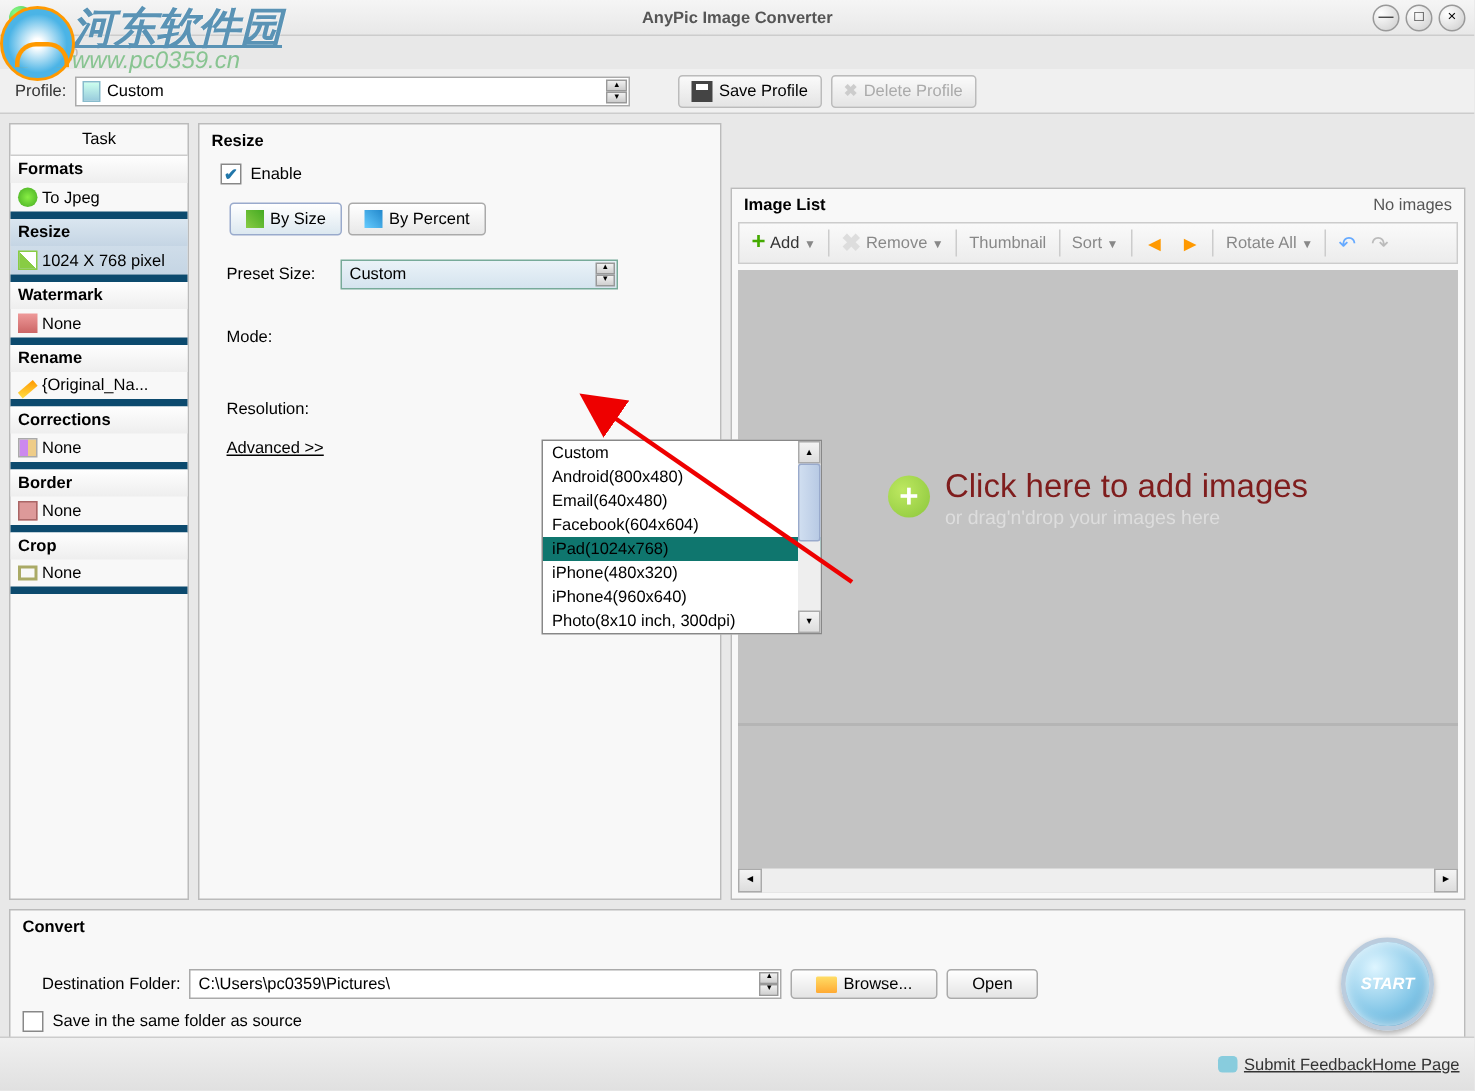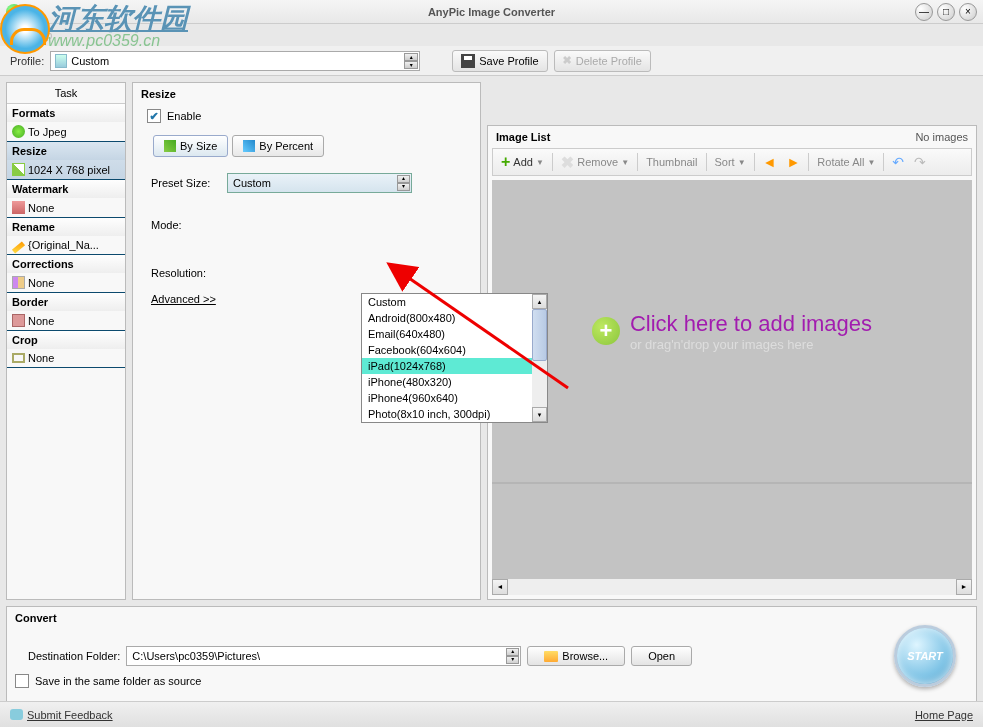--- a/index.html
+++ b/index.html
@@ -28,21 +28,21 @@
 .profile-select .spin div { height: 8px; background: linear-gradient(#f0f0f0,#ccc); border: 1px solid #999; font-size: 6px; text-align: center; line-height: 6px; }
 .tbutton { height: 22px; padding: 0 8px; background: linear-gradient(#fafafa,#e4e4e4); border: 1px solid #bbb; border-radius: 3px; display: inline-flex; align-items: center; gap: 4px; cursor: pointer; }
 .tbutton.disabled { color: #aaa; }
 .floppy-icon { width: 14px; height: 14px; background: #444; position: relative; }
 .floppy-icon::after { content:""; position:absolute; width:8px;height:4px;background:#fff; left:3px; top:2px; }
 .x-icon { color: #c44; font-weight: bold; }
 
 .main { display: flex; height: 530px; padding: 6px; gap: 6px; }
 .task-panel { width: 120px; border: 1px solid #bbb; background: #f8f8f8; }
 .task-header { text-align: center; padding: 4px 0; border-bottom: 1px solid #ccc; }
-.task-item { border-bottom: 1px solid #0c4a6e; padding: 0; }
+.task-item { border-bottom: 5px solid #0c4a6e; padding: 0; }
 .task-item.active { background: linear-gradient(#d8e4ee,#c5d5e4); }
 .task-item-hdr { font-weight: bold; padding: 3px 5px; background: linear-gradient(#fefefe,#eee); }
 .task-item.active .task-item-hdr { background: linear-gradient(#dae6f0,#c5d5e4); }
 .task-item-val { padding: 3px 5px; display: flex; align-items: center; gap: 3px; white-space: nowrap; overflow: hidden; }
 .tico { width: 13px; height: 13px; display: inline-block; flex: 0 0 13px; }
 .tico.convert { background: radial-gradient(circle,#8e4,#4a2); border-radius: 50%; }
 .tico.resize { background: linear-gradient(45deg,#8c4 50%,#fff 50%); border: 1px solid #8c4; }
 .tico.wm { background: linear-gradient(#e99,#c66); }
 .tico.rename { background: linear-gradient(45deg,#fd4,#f90); transform: rotate(-40deg); height: 5px; width: 14px; margin-top: 4px; }
 .tico.corr { background: linear-gradient(90deg,#c8e 50%,#ec8 50%); border: 1px solid #aaa; }
@@ -61,60 +61,60 @@
 .form-label { width: 70px; text-align: left; }
 .combo { flex: 1; max-width: 185px; height: 20px; border: 1px solid #7a9; background: linear-gradient(#eaf2f8,#d5e4ee); display: flex; align-items: center; padding: 0 5px; position: relative; }
 .combo .spin { position: absolute; right: 1px; top: 1px; width: 13px; }
 .combo .spin div { height: 8px; background: linear-gradient(#f0f0f0,#d0d0d0); border: 1px solid #999; font-size: 6px; text-align: center; line-height: 5px; }
 .dropdown { position: absolute; left: 228px; top: 210px; width: 187px; background: #fff; border: 1px solid #888; z-index: 5; }
 .dropdown .scroll { position: absolute; right: 0; top: 0; width: 15px; height: 100%; background: #eee; }
 .dropdown .scroll .up, .dropdown .scroll .dn { height: 15px; background: linear-gradient(#f4f4f4,#ddd); border: 1px solid #aaa; text-align: center; font-size: 7px; line-height: 13px; }
 .dropdown .scroll .dn { position: absolute; bottom: 0; width: 100%; }
 .dropdown .scroll .thumb { position: absolute; top: 15px; width: 100%; height: 52px; background: linear-gradient(90deg,#d0def0,#b8cae4); border: 1px solid #9ac; border-radius: 2px; }
 .dd-item { padding: 2px 6px; cursor: pointer; }
-.dd-item.sel { background: #5eead4; }
+.dd-item.sel { background: #0f766e; }
 .adv { padding: 10px 18px; text-decoration: underline; cursor: pointer; display: inline-block; }
 
 .image-panel { flex: 0 0 490px; border: 1px solid #bbb; background: #f8f8f8; display: flex; flex-direction: column; margin-top: 43px; }
 .il-header { display: flex; justify-content: space-between; padding: 5px 8px; font-weight: bold; }
 .il-header .noimg { font-weight: normal; color: #555; }
 .il-toolbar { height: 28px; border: 1px solid #ccc; margin: 0 4px; background: linear-gradient(#fafafa,#ececec); display: flex; align-items: center; padding: 0 4px; gap: 2px; }
 .tbitem { display: flex; align-items: center; gap: 3px; padding: 2px 4px; color: #888; cursor: pointer; }
 .tbitem.en { color: #333; }
 .sep { width: 1px; height: 18px; background: #ccc; margin: 0 2px; }
 .plus-icon { color: #4a0; font-size: 16px; font-weight: bold; }
 .minus-icon { color: #d80; font-size: 16px; font-weight: bold; }
 .arrow { color: #f90; font-size: 14px; }
 .drop-caret { font-size: 8px; color: #888; }
 .undo { color: #6af; font-size: 14px; }
 .redo { color: #bbb; font-size: 14px; }
 .canvas { flex: 1; margin: 4px; background: #c3c3c3; display: flex; flex-direction: column; position: relative; }
 .canvas-main { flex: 1; display: flex; align-items: center; justify-content: center; border-bottom: 2px solid #b5b5b5; }
 .chmsg { text-align: center; display: flex; align-items: center; gap: 10px; }
 .plus-circle { width: 28px; height: 28px; border-radius: 50%; background: radial-gradient(circle at 35% 35%,#bde860,#8bc63c); color: #fff; font-size: 22px; font-weight: bold; display: flex; align-items: center; justify-content: center; }
-.chmsg .t1 { font-size: 22px; color: #a21caf; }
+.chmsg .t1 { font-size: 22px; color: #7f1d1d; }
 .chmsg .t2 { font-size: 13px; color: #ddd; }
 .canvas-thumb { height: 95px; }
 .hscroll { height: 16px; background: #eee; display: flex; }
 .hscroll .hb { width: 16px; background: linear-gradient(#f4f4f4,#ddd); border: 1px solid #aaa; font-size: 7px; text-align: center; line-height: 14px; }
 .hscroll .track { flex: 1; }
 
 .convert-panel { margin: 0 6px 0; border: 1px solid #bbb; background: #f8f8f8; height: 100px; padding: 5px 8px; position: relative; }
 .convert-panel .ptitle { font-weight: bold; }
 .dest-row { display: flex; align-items: center; gap: 6px; margin-top: 22px; padding-left: 13px; }
 .dest-input { flex: 0 0 395px; height: 20px; border: 1px solid #aaa; background: #fff; padding: 0 5px; position: relative; display: flex; align-items: center; }
 .dest-input .spin { position: absolute; right: 1px; top: 1px; width: 13px; }
 .dest-input .spin div { height: 8px; background: linear-gradient(#f0f0f0,#d0d0d0); border: 1px solid #999; font-size: 6px; text-align: center; line-height: 5px; }
 .btn { padding: 3px 16px; border: 1px solid #aaa; border-radius: 3px; background: linear-gradient(#fff,#e4e4e4); cursor: pointer; display: flex; align-items: center; gap: 4px; }
 .folder-icon { width: 14px; height: 11px; background: linear-gradient(#fd6,#fa3); border-radius: 1px; }
 .save-row { display: flex; align-items: center; gap: 6px; margin-top: 8px; }
 .chk.empty { }
 .start-btn { position: absolute; right: 20px; top: 18px; width: 62px; height: 62px; border-radius: 50%; background: radial-gradient(circle at 35% 30%,#def5ff,#7fc4e6 60%,#4a98c4); border: 3px solid #bcd; display: flex; align-items: center; justify-content: center; color: #fff; font-weight: bold; font-size: 13px; font-style: italic; cursor: pointer; box-shadow: inset 0 0 8px rgba(255,255,255,.8), 0 2px 4px rgba(0,0,0,.3); }
 
-.footer { position: absolute; bottom: 0; left: 0; right: 0; height: 26px; background: linear-gradient(#f0f0f0,#e0e0e0); border-top: 1px solid #ccc; display: flex; align-items: center; justify-content: space-between; padding: 0 10px; }
+.footer { position: absolute; bottom: 0; left: 0; right: 0; height: 36px; background: linear-gradient(#f0f0f0,#e0e0e0); border-top: 1px solid #ccc; display: flex; align-items: center; justify-content: flex-end; padding: 0 10px; }
 .footer a { color: #333; text-decoration: underline; cursor: pointer; display: flex; align-items: center; gap: 4px; }
 .bubble-icon { width: 13px; height: 11px; background: #8cd; border-radius: 3px; }
 
 .red-arrow { position: absolute; z-index: 20; pointer-events: none; }
 .red-arrow svg { overflow: visible; }
 </style>
 </head>
 <body>
 
 <div class="watermark-logo">

